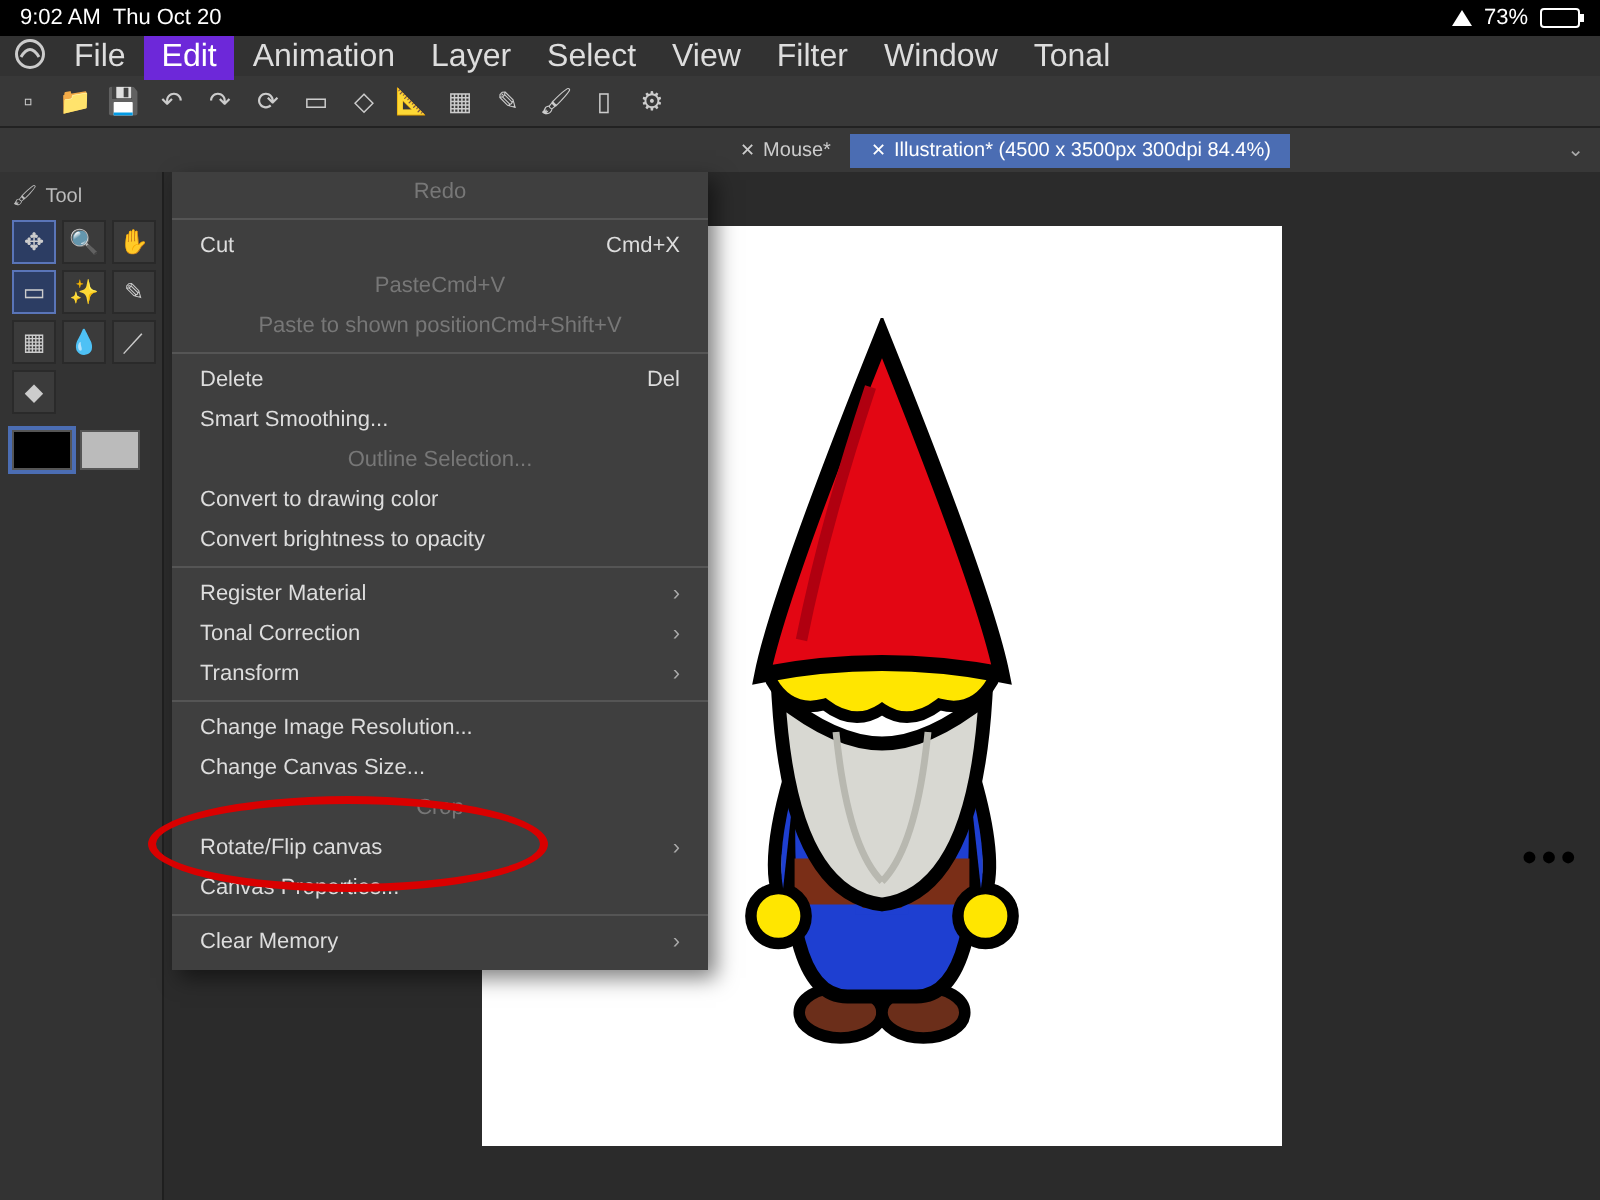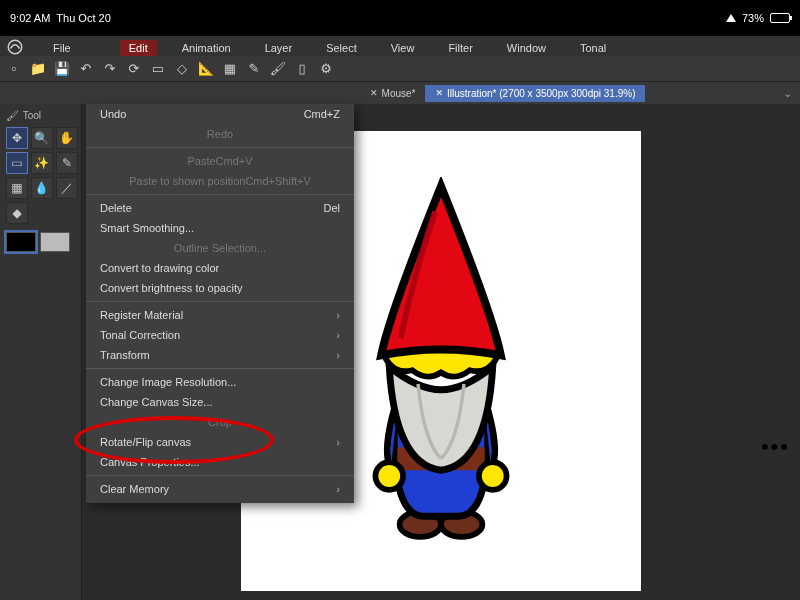--- a/index.html
+++ b/index.html
@@ -1,27 +1,27 @@
 <!DOCTYPE html>
 <html><head>
 <meta charset="utf-8">
 <style>
   * { margin: 0; padding: 0; box-sizing: border-box; font-family: -apple-system, "Helvetica Neue", Arial, sans-serif; }
   html, body { width: 800px; height: 600px; overflow: hidden; background: #2b2b2b; }
   
-  .statusbar { height: 36px; background: #000; color: #fff; display: flex; align-items: center; padding: 0 10px; font-size: 11px; justify-content: space-between; }
+  .statusbar { height: 18px; background: #000; color: #fff; display: flex; align-items: center; padding: 0 10px; font-size: 11px; justify-content: space-between; }
   .statusbar .left, .statusbar .right { display: flex; align-items: center; gap: 6px; }
   .battery { display:inline-block; width:20px; height:10px; border:1px solid #fff; border-radius:2px; position:relative; }
   .battery::after { content:""; position:absolute; right:-3px; top:2px; width:2px; height:4px; background:#fff; }
   .battery .fill { background:#fff; height:100%; width:73%; }
   .wifi { width:0;height:0;border-left:5px solid transparent;border-right:5px solid transparent;border-bottom:8px solid #fff; }
   
-  .menubar { height: 20px; background: #323232; color: #ddd; display:flex; align-items:flex-end; padding: 0 6px; font-size: 11px; gap: 16px; }
+  .menubar { height: 20px; background: #323232; color: #ddd; display:flex; align-items:flex-start; padding: 0 6px; font-size: 16px; gap: 0; }
   .menubar .item { padding: 2px 9px; cursor: default; }
-  .menubar .item.active { background: #7f1d1d; color:#fff;margin-left:24px; }
+  .menubar .item.active { background: #6d28d9; color:#fff; }
   .applogo { width:18px;height:18px; margin-right:4px; }
   
   .toolbar { height: 26px; background: #383838; display:flex; align-items:center; padding: 0 4px; gap:4px; border-bottom:1px solid #222; }
   .toolbar .ticon { width:20px; height:20px; display:flex;align-items:center;justify-content:center; color:#ccc; font-size:13px; }
   .toolbar .spacer { flex:1; }
   
   .tabbar { height: 22px; background: #383838; display:flex; align-items:center; font-size:10px; color:#ccc; padding-left:360px; }
   .tab { padding: 3px 10px; background:#383838; display:flex; align-items:center; gap:4px; }
   .tab.active { background:#4b6db3; color:#fff; }
   .tab .x { font-size:9px; }
@@ -101,21 +101,21 @@
   <div class="spacer"></div>
 </div>
 
 <div class="tabbar">
   <div class="tab">
     <span class="x">✕</span>
     <span>Mouse*</span>
   </div>
   <div class="tab active">
     <span class="x">✕</span>
-    <span>Illustration* (2700 x 3500px 300dpi 31.9%)</span>
+    <span>Illustration* (4500 x 3500px 300dpi 84.4%)</span>
   </div>
   <div style="flex:1"></div>
   <span style="padding:0 8px;color:#aaa">⌄</span>
 </div>
 
 <div class="main">
   <div class="leftcol">
     <div class="label">
       <span>🖌</span>
       <span>Tool</span>
@@ -163,29 +163,29 @@
 
         <path d="M52 158 Q60 172 75 168 Q88 178 100 170 Q112 178 125 168 Q140 172 148 158 L148 150 L52 150 Z" fill="#ffe600" stroke="#000" stroke-width="5"></path>
 
         <path d="M100 8 Q55 120 48 155 Q100 145 152 155 Q145 120 100 8 Z" fill="#e30613" stroke="#000" stroke-width="7"></path>
         <path d="M95 30 Q75 90 65 140" fill="none" stroke="#b00010" stroke-width="5"></path>
       </svg>
     </div>
   </div>
 
   <div class="dropdown" id="dropdown">
-      <div class="row">
-        <span>Undo</span>
-        <span>Cmd+Z</span>
-      </div>
       <div class="row disabled">
         <span>Redo</span>
         <span></span>
       </div>
       <div class="sep"></div>
+      <div class="row">
+        <span>Cut</span>
+        <span>Cmd+X</span>
+      </div>
       <div class="row disabled">
         <span>Paste</span>
         <span>Cmd+V</span>
       </div>
       <div class="row disabled">
         <span>Paste to shown position</span>
         <span>Cmd+Shift+V</span>
       </div>
       <div class="sep"></div>
       <div class="row">

